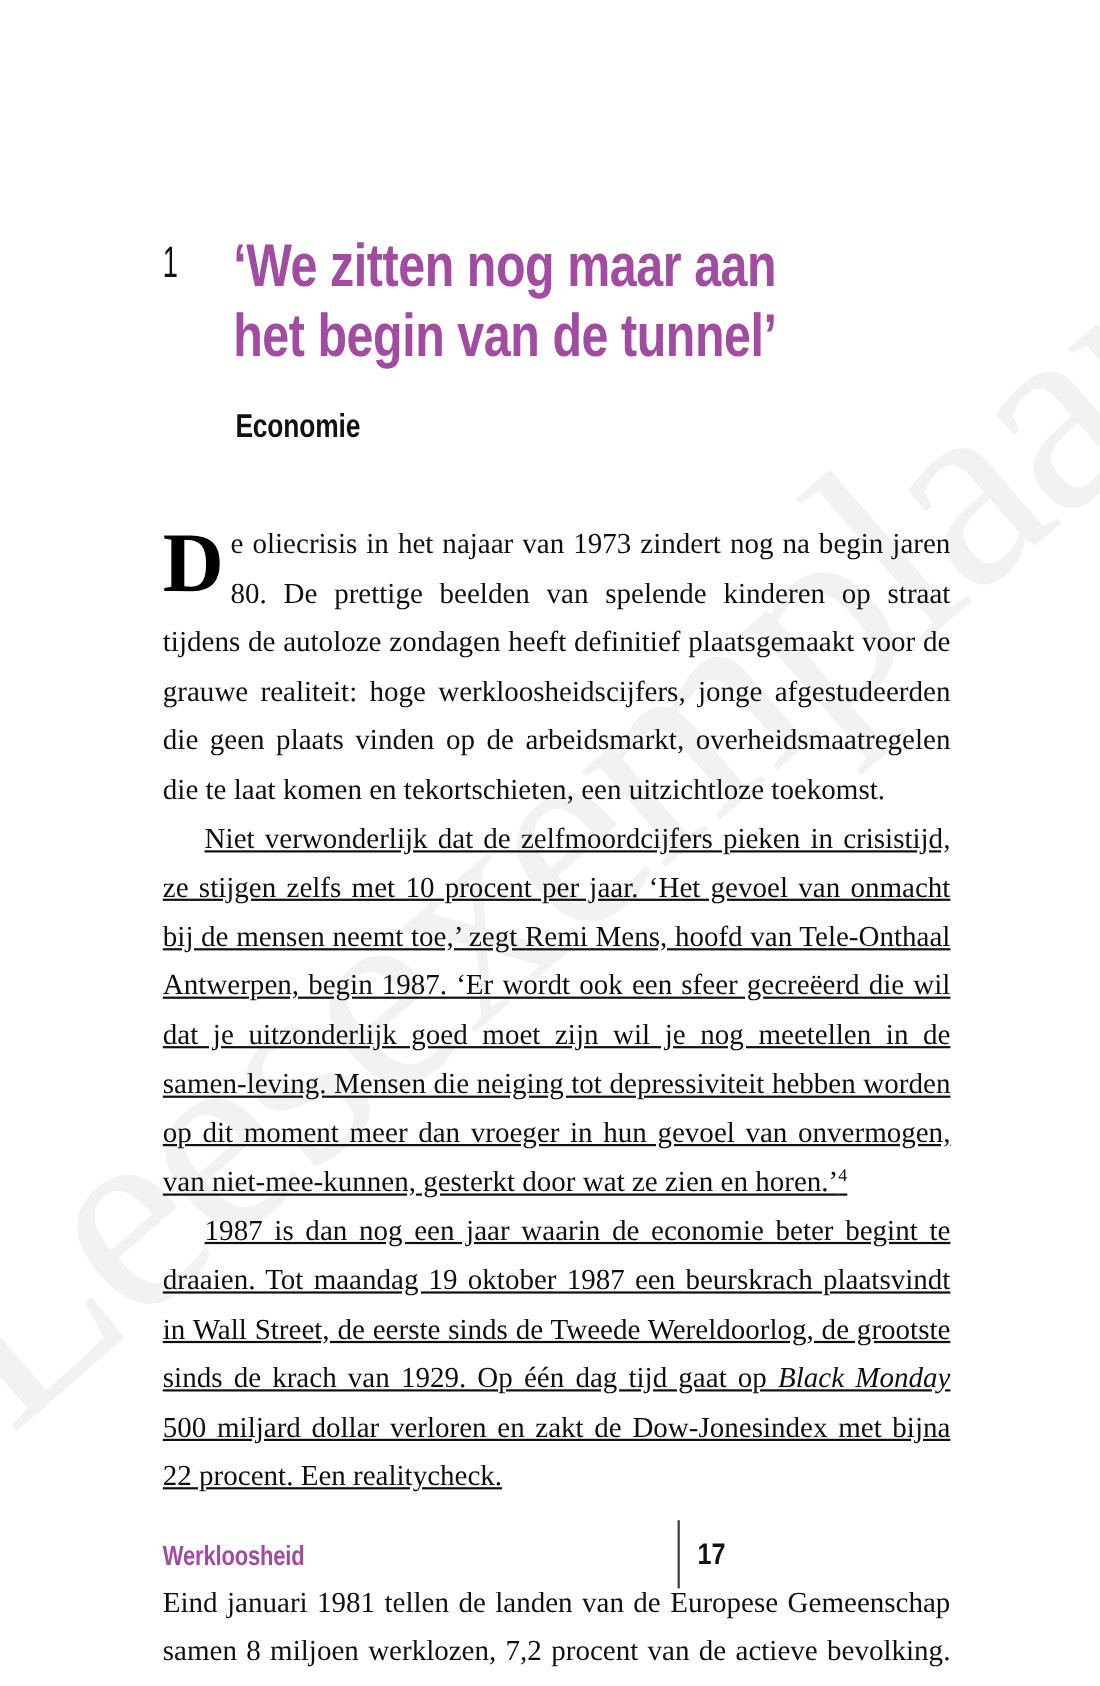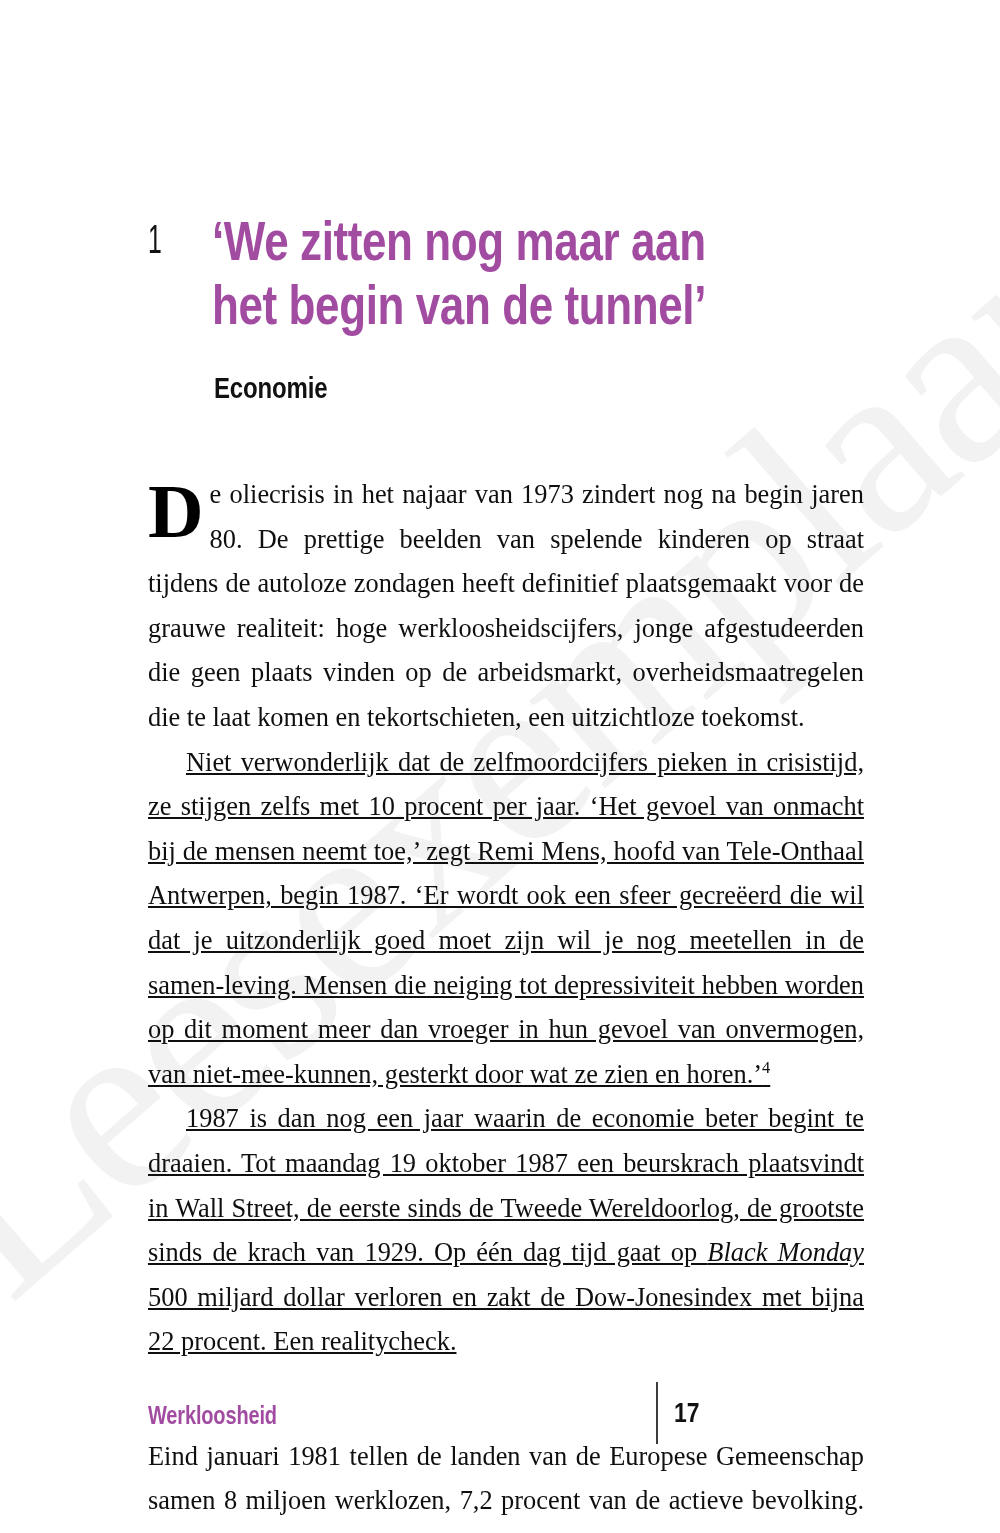--- a/index.html
+++ b/index.html
@@ -166,21 +166,21 @@
     white-space: nowrap;
   }
 
   .section-body {
     padding-top: 2px;
   }
 
   
   .folio {
     position: absolute;
-    left: 656px;
+    left: 616px;
     top: 1381px;
     display: flex;
     align-items: center;
     height: 64px;
   }
 
   .folio-rule {
     width: 2px;
     height: 62px;
     background: #3c3c3c;

